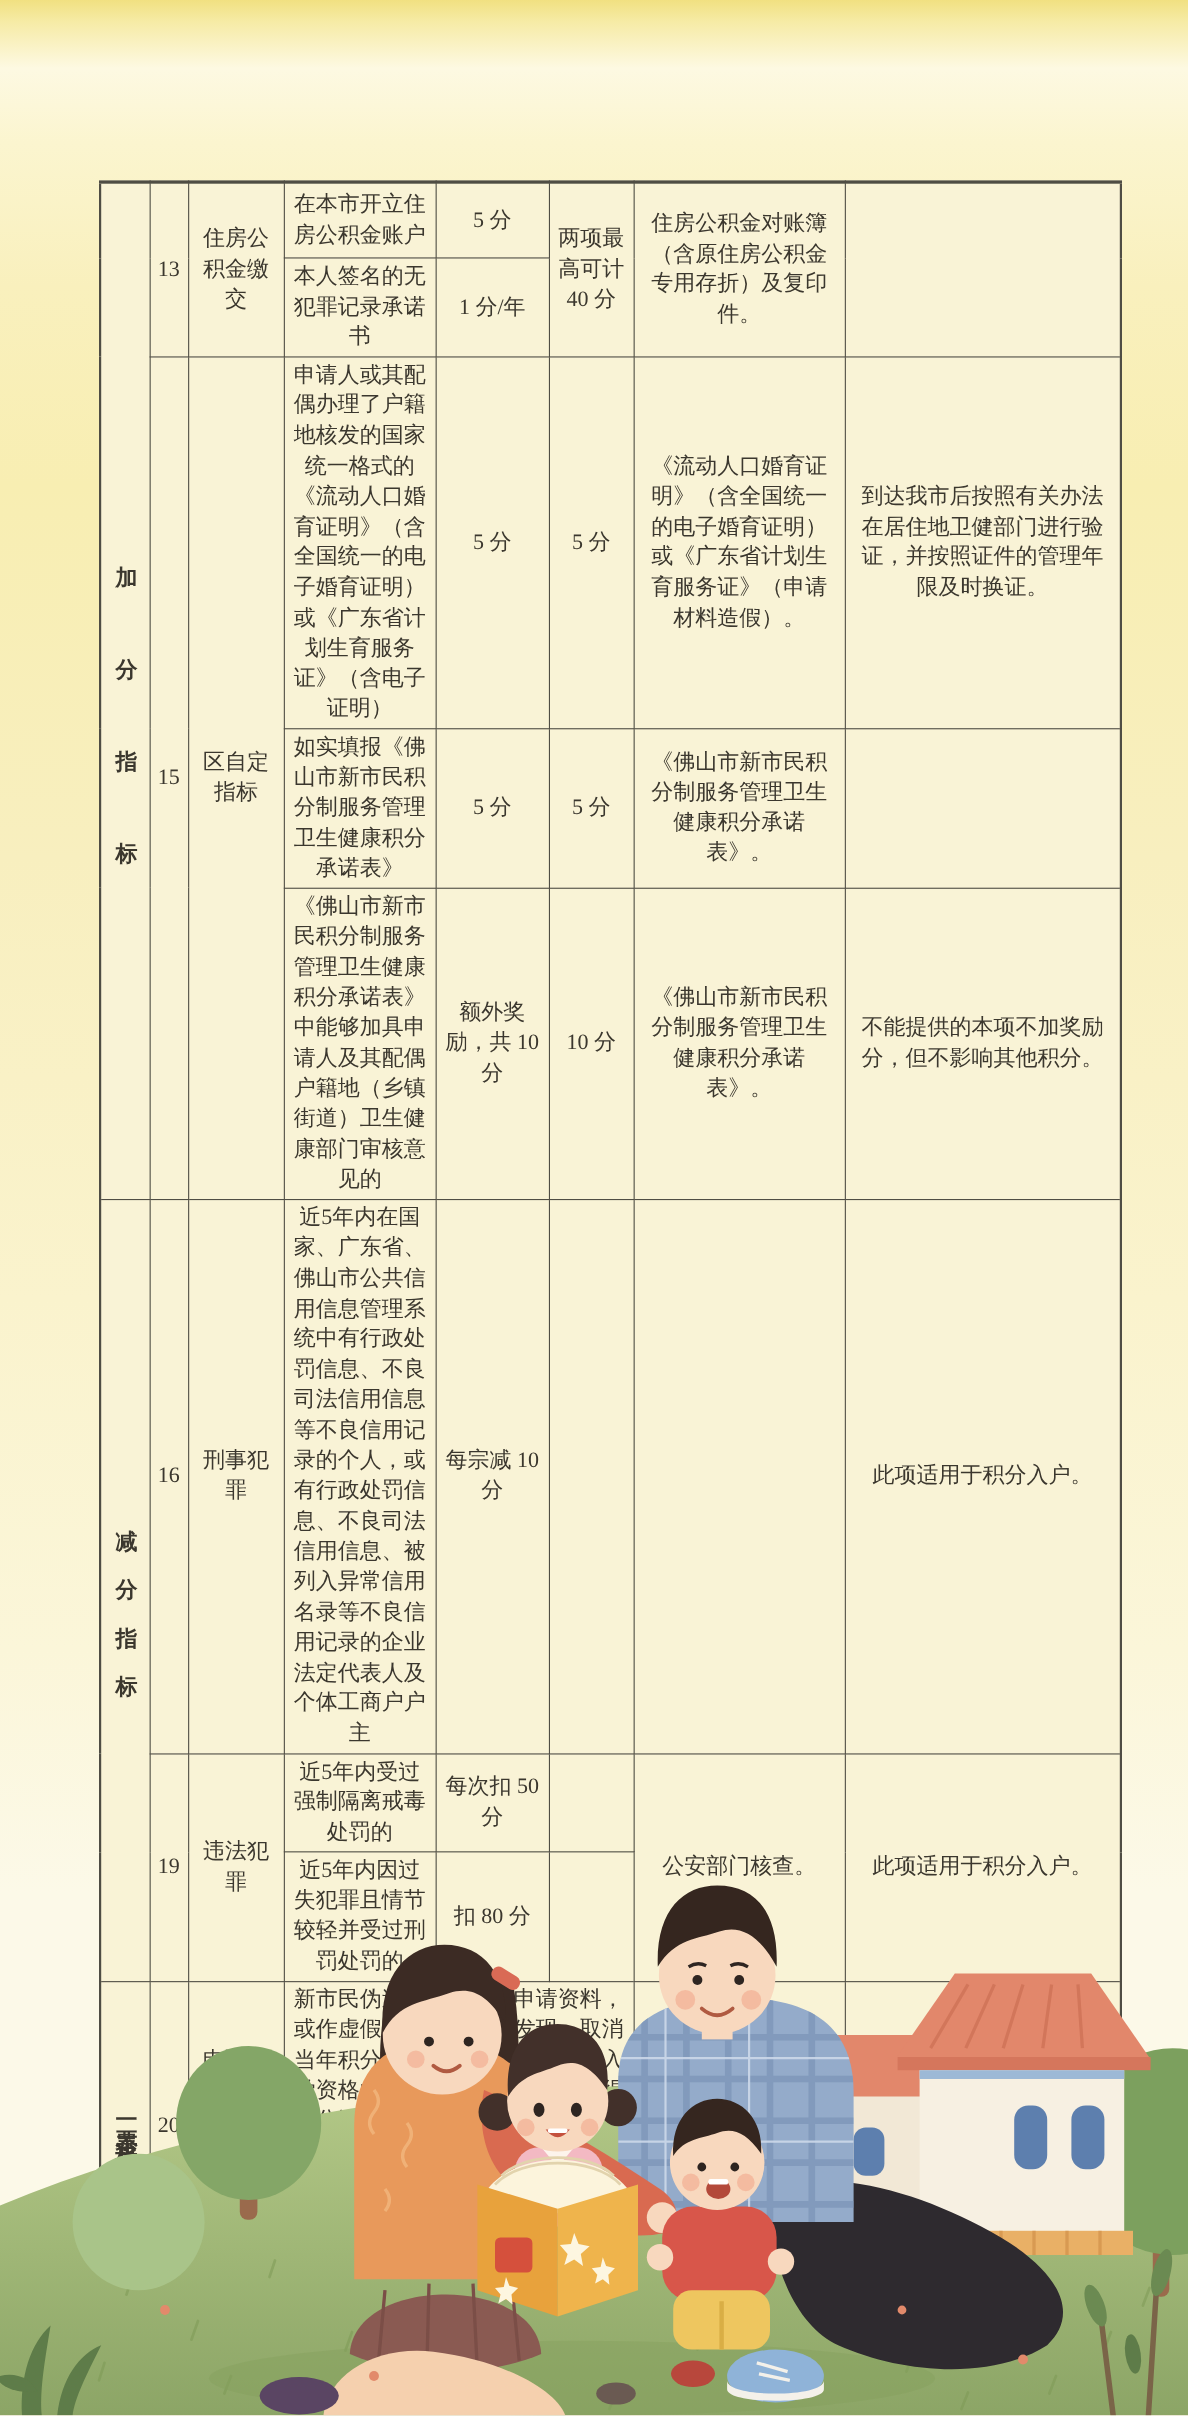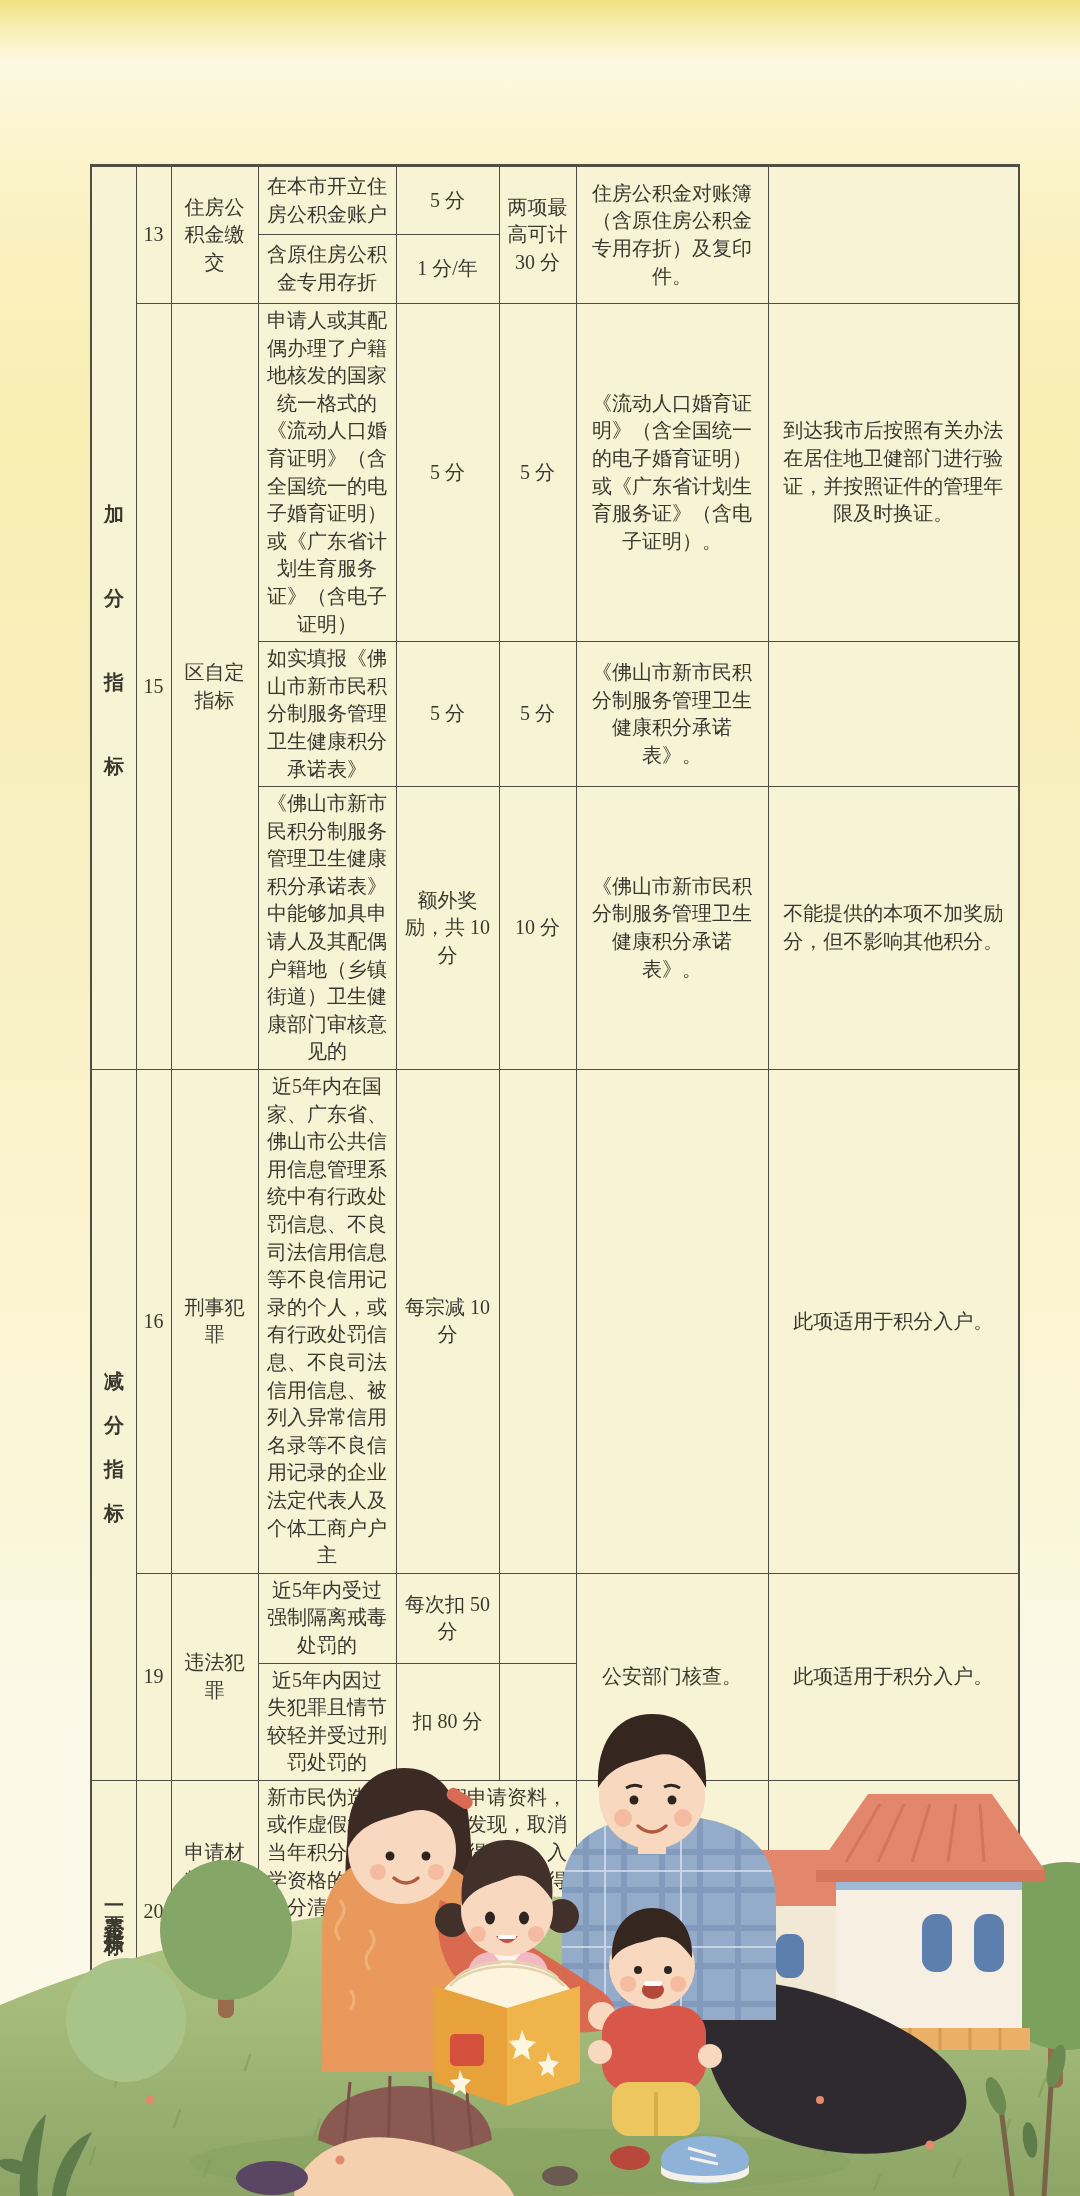--- a/index.html
+++ b/index.html
@@ -47,35 +47,35 @@
         <col style="width:192px">
         <col style="width:251px">
     </colgroup>
     <tbody>
       <tr style="height:69px">
         <td class="sec ls-a" rowspan="5"><span>加分指标</span></td>
         <td rowspan="2">13</td>
         <td rowspan="2">住房公积金缴交</td>
         <td>在本市开立住房公积金账户</td>
         <td>5 分</td>
-        <td rowspan="2">两项最高可计 30 分</td>
+        <td rowspan="2">两项最高可计 40 分</td>
         <td rowspan="2" class="al">住房公积金对账簿（含原住房公积金专用存折）及复印件。</td>
         <td rowspan="2"></td>
       </tr>
       <tr style="height:69px">
-        <td>含原住房公积金专用存折</td>
+        <td>本人签名的无犯罪记录承诺书</td>
         <td>1 分/年</td>
       </tr>
       <tr style="height:230px">
         <td rowspan="3">15</td>
         <td rowspan="3">区自定指标</td>
         <td>申请人或其配偶办理了户籍地核发的国家统一格式的《流动人口婚育证明》（含全国统一的电子婚育证明）或《广东省计划生育服务证》（含电子证明）</td>
         <td>5 分</td>
         <td>5 分</td>
-        <td class="al">《流动人口婚育证明》（含全国统一的电子婚育证明）或《广东省计划生育服务证》（含电子证明）。</td>
+        <td class="al">《流动人口婚育证明》（含全国统一的电子婚育证明）或《广东省计划生育服务证》（申请材料造假）。</td>
         <td class="al">到达我市后按照有关办法在居住地卫健部门进行验证，并按照证件的管理年限及时换证。</td>
       </tr>
       <tr style="height:101px">
         <td>如实填报《佛山市新市民积分制服务管理卫生健康积分承诺表》</td>
         <td>5 分</td>
         <td>5 分</td>
         <td class="al">《佛山市新市民积分制服务管理卫生健康积分承诺表》。</td>
         <td></td>
       </tr>
       <tr style="height:205px">

